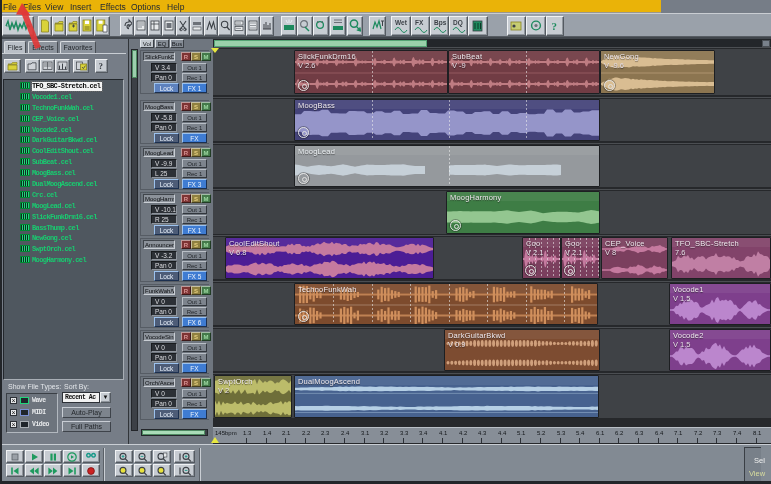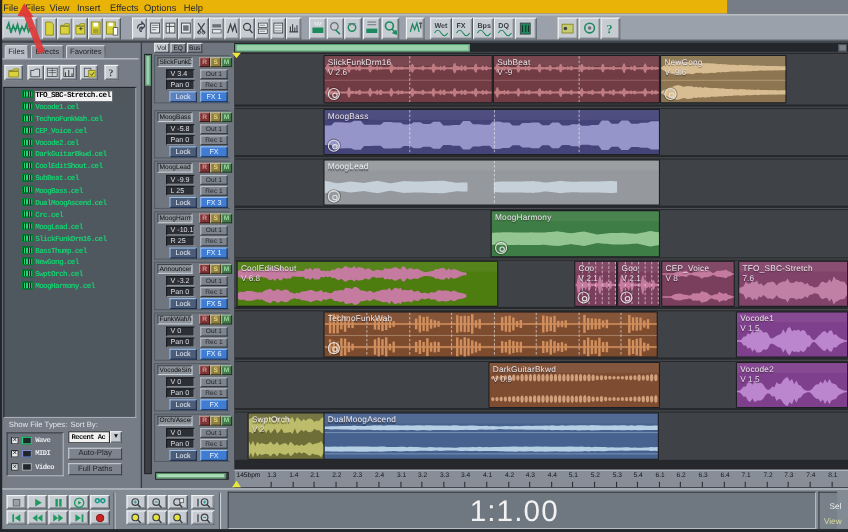--- a/index.html
+++ b/index.html
@@ -480,21 +480,21 @@
       <span class="clbl" style="color:#eef2f5">MoogLead</span>
       <span class="loopi" style="left:3px;bottom:2px"></span>
     </div>
     <div class="clip" style="left:233px;top:152px;width:154px;height:43px;background:#3e7d45;border-color:#1d1f22">
       <svg width="154" height="43" viewBox="0 0 154 43" style="position:absolute;left:0;top:0">
         <polygon points="0.0,19.6 2.0,19.5 4.0,19.4 6.0,19.3 8.0,19.3 10.0,19.2 12.0,19.1 14.0,19.1 16.0,19.2 18.0,19.2 20.0,19.3 22.0,19.3 24.0,19.4 26.0,19.3 28.0,19.3 30.0,19.3 32.0,19.3 34.0,19.3 36.0,19.2 38.0,19.3 40.0,19.3 42.0,19.3 44.0,19.3 46.0,19.4 48.0,19.4 50.0,19.2 52.0,19.0 54.0,18.9 56.0,18.7 58.0,18.5 60.0,18.3 62.0,18.6 64.0,18.9 66.0,19.2 68.0,19.5 70.0,19.8 72.0,20.1 74.0,19.8 76.0,19.5 78.0,19.2 80.0,19.0 82.0,18.7 84.0,18.4 86.0,18.9 88.0,19.3 90.0,19.8 92.0,20.2 94.0,20.7 96.0,21.2 98.0,20.9 100.0,20.7 102.0,20.5 104.0,20.3 106.0,20.1 108.0,19.9 110.0,19.8 112.0,19.8 114.0,19.8 116.0,19.8 118.0,19.7 120.0,19.7 122.0,19.9 124.0,20.0 126.0,20.2 128.0,20.3 130.0,20.4 132.0,20.6 134.0,20.1 136.0,19.7 138.0,19.3 140.0,18.8 142.0,18.4 144.0,17.9 146.0,18.2 148.0,18.6 150.0,18.9 152.0,19.2 154.0,19.5 154.0,30.5 152.0,30.8 150.0,31.1 148.0,31.4 146.0,31.8 144.0,32.1 142.0,31.6 140.0,31.2 138.0,30.7 136.0,30.3 134.0,29.9 132.0,29.4 130.0,29.6 128.0,29.7 126.0,29.8 124.0,30.0 122.0,30.1 120.0,30.3 118.0,30.3 116.0,30.2 114.0,30.2 112.0,30.2 110.0,30.2 108.0,30.1 106.0,29.9 104.0,29.7 102.0,29.5 100.0,29.3 98.0,29.1 96.0,28.8 94.0,29.3 92.0,29.8 90.0,30.2 88.0,30.7 86.0,31.1 84.0,31.6 82.0,31.3 80.0,31.0 78.0,30.8 76.0,30.5 74.0,30.2 72.0,29.9 70.0,30.2 68.0,30.5 66.0,30.8 64.0,31.1 62.0,31.4 60.0,31.7 58.0,31.5 56.0,31.3 54.0,31.1 52.0,31.0 50.0,30.8 48.0,30.6 46.0,30.6 44.0,30.7 42.0,30.7 40.0,30.7 38.0,30.7 36.0,30.8 34.0,30.7 32.0,30.7 30.0,30.7 28.0,30.7 26.0,30.7 24.0,30.6 22.0,30.7 20.0,30.7 18.0,30.8 16.0,30.8 14.0,30.9 12.0,30.9 10.0,30.8 8.0,30.7 6.0,30.7 4.0,30.6 2.0,30.5 0.0,30.4" fill="#93c690"></polygon>
       </svg>
       <span class="clbl">MoogHarmony</span>
       <span class="loopi" style="left:3px;bottom:2px"></span>
     </div>
-    <div class="clip" style="left:2px;top:198px;width:238px;height:42px;background:#4d7c0f;border-color:#1d1f22">
+    <div class="clip" style="left:12px;top:198px;width:209px;height:42px;background:#4c1d95;border-color:#1d1f22">
       <svg width="209" height="42" viewBox="0 0 209 42" style="position:absolute;left:0;top:0">
         <polygon points="0.0,8.5 2.0,7.5 4.0,6.7 6.0,7.7 8.0,6.5 10.0,6.5 12.0,6.6 14.0,8.0 16.0,8.4 18.0,8.0 20.0,7.9 22.0,8.3 24.0,7.4 26.0,7.4 28.0,5.8 30.0,5.2 32.0,6.4 34.0,4.6 36.0,7.3 38.0,5.2 40.0,5.2 42.0,7.4 44.0,6.3 46.0,7.0 48.0,6.7 50.0,8.6 52.0,8.6 54.0,8.4 56.0,8.2 58.0,8.3 60.0,8.4 62.0,6.2 64.0,7.0 66.0,5.5 68.0,7.6 70.0,5.9 72.0,6.0 74.0,5.9 76.0,8.3 78.0,7.8 80.0,8.7 82.0,8.0 84.0,8.7 86.0,7.0 88.0,7.5 90.0,6.1 92.0,5.3 94.0,6.6 96.0,5.3 98.0,3.7 100.0,4.9 102.0,5.4 104.0,5.6 106.0,3.8 108.0,6.0 110.0,4.7 112.0,5.2 114.0,5.5 116.0,7.1 118.0,6.1 120.0,6.0 122.0,7.9 124.0,8.4 126.0,7.2 128.0,7.4 130.0,7.6 132.0,8.0 134.0,5.7 136.0,6.5 138.0,6.0 140.0,6.4 142.0,5.1 144.0,4.7 146.0,6.0 148.0,6.8 150.0,4.0 152.0,4.4 154.0,7.3 156.0,5.9 158.0,5.8 160.0,6.9 162.0,6.5 164.0,6.4 166.0,7.7 168.0,8.5 170.0,9.2 172.0,9.2 174.0,8.9 176.0,8.6 178.0,8.1 180.0,6.5 182.0,6.9 184.0,6.1 186.0,5.7 188.0,5.9 190.0,7.8 192.0,5.8 194.0,7.9 196.0,6.6 198.0,6.9 200.0,7.6 202.0,8.5 204.0,9.3 206.0,9.7 208.0,9.8 208.0,12.2 206.0,12.3 204.0,12.7 202.0,13.5 200.0,14.4 198.0,15.1 196.0,15.4 194.0,14.1 192.0,16.2 190.0,14.2 188.0,16.1 186.0,16.3 184.0,15.9 182.0,15.1 180.0,15.5 178.0,13.9 176.0,13.4 174.0,13.1 172.0,12.8 170.0,12.8 168.0,13.5 166.0,14.3 164.0,15.6 162.0,15.5 160.0,15.1 158.0,16.2 156.0,16.1 154.0,14.7 152.0,17.6 150.0,18.0 148.0,15.2 146.0,16.0 144.0,17.3 142.0,16.9 140.0,15.6 138.0,16.0 136.0,15.5 134.0,16.3 132.0,14.0 130.0,14.4 128.0,14.6 126.0,14.8 124.0,13.6 122.0,14.1 120.0,16.0 118.0,15.9 116.0,14.9 114.0,16.5 112.0,16.8 110.0,17.3 108.0,16.0 106.0,18.2 104.0,16.4 102.0,16.6 100.0,17.1 98.0,18.3 96.0,16.7 94.0,15.4 92.0,16.7 90.0,15.9 88.0,14.5 86.0,15.0 84.0,13.3 82.0,14.0 80.0,13.3 78.0,14.2 76.0,13.7 74.0,16.1 72.0,16.0 70.0,16.1 68.0,14.4 66.0,16.5 64.0,15.0 62.0,15.8 60.0,13.6 58.0,13.7 56.0,13.8 54.0,13.6 52.0,13.4 50.0,13.4 48.0,15.3 46.0,15.0 44.0,15.7 42.0,14.6 40.0,16.8 38.0,16.8 36.0,14.7 34.0,17.4 32.0,15.6 30.0,16.8 28.0,16.2 26.0,14.6 24.0,14.6 22.0,13.7 20.0,14.1 18.0,14.0 16.0,13.6 14.0,14.0 12.0,15.4 10.0,15.5 8.0,15.5 6.0,14.3 4.0,15.3 2.0,14.5 0.0,13.5" fill="#c57a9f"></polygon>
         <polygon points="0.0,28.7 2.0,27.3 4.0,27.5 6.0,27.5 8.0,26.6 10.0,26.5 12.0,26.6 14.0,26.8 16.0,27.5 18.0,27.9 20.0,27.6 22.0,27.8 24.0,26.5 26.0,25.7 28.0,25.0 30.0,24.4 32.0,26.4 34.0,26.3 36.0,24.7 38.0,25.3 40.0,26.6 42.0,25.4 44.0,25.2 46.0,25.8 48.0,27.8 50.0,28.1 52.0,29.1 54.0,28.0 56.0,28.5 58.0,27.1 60.0,27.0 62.0,26.5 64.0,26.4 66.0,25.3 68.0,25.8 70.0,26.7 72.0,27.3 74.0,26.5 76.0,25.7 78.0,27.9 80.0,27.2 82.0,27.9 84.0,28.7 86.0,28.1 88.0,26.4 90.0,26.4 92.0,26.0 94.0,25.3 96.0,26.2 98.0,23.7 100.0,23.9 102.0,24.0 104.0,24.7 106.0,22.8 108.0,22.9 110.0,24.2 112.0,26.2 114.0,26.2 116.0,26.6 118.0,27.2 120.0,26.1 122.0,27.0 124.0,28.3 126.0,26.8 128.0,26.8 130.0,25.9 132.0,25.3 134.0,25.3 136.0,25.4 138.0,23.6 140.0,26.3 142.0,24.2 144.0,23.4 146.0,24.8 148.0,23.6 150.0,26.0 152.0,25.3 154.0,25.9 156.0,25.8 158.0,25.1 160.0,27.1 162.0,26.9 164.0,26.1 166.0,27.8 168.0,28.6 170.0,27.8 172.0,28.5 174.0,28.9 176.0,27.4 178.0,27.9 180.0,27.6 182.0,25.9 184.0,25.9 186.0,26.4 188.0,26.1 190.0,26.0 192.0,26.4 194.0,27.5 196.0,26.1 198.0,26.5 200.0,27.7 202.0,28.2 204.0,28.4 206.0,29.1 208.0,29.8 208.0,32.2 206.0,32.9 204.0,33.6 202.0,33.8 200.0,34.3 198.0,35.5 196.0,35.9 194.0,34.5 192.0,35.6 190.0,36.0 188.0,35.9 186.0,35.6 184.0,36.1 182.0,36.1 180.0,34.4 178.0,34.1 176.0,34.6 174.0,33.1 172.0,33.5 170.0,34.2 168.0,33.4 166.0,34.2 164.0,35.9 162.0,35.1 160.0,34.9 158.0,36.9 156.0,36.2 154.0,36.1 152.0,36.7 150.0,36.0 148.0,38.4 146.0,37.2 144.0,38.6 142.0,37.8 140.0,35.7 138.0,38.4 136.0,36.6 134.0,36.7 132.0,36.7 130.0,36.1 128.0,35.2 126.0,35.2 124.0,33.7 122.0,35.0 120.0,35.9 118.0,34.8 116.0,35.4 114.0,35.8 112.0,35.8 110.0,37.8 108.0,39.1 106.0,39.2 104.0,37.3 102.0,38.0 100.0,38.1 98.0,38.3 96.0,35.8 94.0,36.7 92.0,36.0 90.0,35.6 88.0,35.6 86.0,33.9 84.0,33.3 82.0,34.1 80.0,34.8 78.0,34.1 76.0,36.3 74.0,35.5 72.0,34.7 70.0,35.3 68.0,36.2 66.0,36.7 64.0,35.6 62.0,35.5 60.0,35.0 58.0,34.9 56.0,33.5 54.0,34.0 52.0,32.9 50.0,33.9 48.0,34.2 46.0,36.2 44.0,36.8 42.0,36.6 40.0,35.4 38.0,36.7 36.0,37.3 34.0,35.7 32.0,35.6 30.0,37.6 28.0,37.0 26.0,36.3 24.0,35.5 22.0,34.2 20.0,34.4 18.0,34.1 16.0,34.5 14.0,35.2 12.0,35.4 10.0,35.5 8.0,35.4 6.0,34.5 4.0,34.5 2.0,34.7 0.0,33.3" fill="#c57a9f"></polygon>
       </svg>
       <span class="clbl">CoolEditShout</span>
       <span class="clbl2">V 6.8</span>
     </div>
     <div class="clip" style="left:309px;top:198px;width:39px;height:42px;background:#7b3f5e;border-color:#1d1f22">
       <svg width="39" height="42" viewBox="0 0 39 42" style="position:absolute;left:0;top:0">
         <polygon points="0.0,20.1 1.2,20.1 2.4,12.8 3.6,11.6 4.8,17.7 6.0,17.7 7.2,18.2 8.4,18.5 9.6,16.0 10.8,19.7 12.0,17.0 13.2,16.4 14.4,19.8 15.6,19.7 16.8,19.9 18.0,19.4 19.2,17.8 20.4,20.1 21.6,13.5 22.8,12.4 24.0,18.7 25.2,18.9 26.4,19.3 27.6,19.1 28.8,17.2 30.0,20.0 31.2,17.7 32.4,17.2 33.6,20.0 34.8,20.0 36.0,20.1 37.2,20.1 38.4,19.3 38.4,22.7 37.2,21.9 36.0,21.9 34.8,22.0 33.6,22.0 32.4,24.8 31.2,24.3 30.0,22.0 28.8,24.8 27.6,22.9 26.4,22.7 25.2,23.1 24.0,23.3 22.8,29.6 21.6,28.5 20.4,21.9 19.2,24.2 18.0,22.6 16.8,22.1 15.6,22.3 14.4,22.2 13.2,25.6 12.0,25.0 10.8,22.3 9.6,26.0 8.4,23.5 7.2,23.8 6.0,24.3 4.8,24.3 3.6,30.4 2.4,29.2 1.2,21.9 0.0,21.9" fill="#c57a9f"></polygon>
@@ -753,21 +753,21 @@
       <span class="clbl">DarkGuitarBkwd</span>
       <span class="clbl2">V 0.9</span>
     </div>
     <div class="clip" style="left:456px;top:290px;width:102px;height:42px;background:#7e3f8c;border-color:#1d1f22">
       <svg width="102" height="42" viewBox="0 0 102 42" style="position:absolute;left:0;top:0">
         <polygon points="0.0,25.3 2.0,25.3 4.0,23.8 6.0,21.4 8.0,21.6 10.0,17.6 12.0,16.6 14.0,19.7 16.0,16.4 18.0,17.7 20.0,17.9 22.0,18.0 24.0,19.7 26.0,23.0 28.0,24.5 30.0,23.8 32.0,21.3 34.0,22.1 36.0,17.5 38.0,19.2 40.0,18.9 42.0,15.6 44.0,13.7 46.0,12.8 48.0,16.5 50.0,14.3 52.0,19.4 54.0,15.9 56.0,20.1 58.0,20.7 60.0,23.3 62.0,24.7 64.0,25.3 66.0,25.3 68.0,23.8 70.0,21.4 72.0,19.4 74.0,19.5 76.0,16.5 78.0,18.8 80.0,14.8 82.0,18.1 84.0,14.6 86.0,18.1 88.0,18.8 90.0,19.6 92.0,22.4 94.0,23.6 96.0,24.5 98.0,25.3 100.0,25.3 102.0,25.3 102.0,26.7 100.0,26.7 98.0,26.7 96.0,27.5 94.0,28.4 92.0,29.6 90.0,32.4 88.0,33.2 86.0,33.9 84.0,37.4 82.0,33.9 80.0,37.2 78.0,33.2 76.0,35.5 74.0,32.5 72.0,32.6 70.0,30.6 68.0,28.2 66.0,26.7 64.0,26.7 62.0,27.3 60.0,28.7 58.0,31.3 56.0,31.9 54.0,36.1 52.0,32.6 50.0,37.7 48.0,35.5 46.0,39.2 44.0,38.3 42.0,36.4 40.0,33.1 38.0,32.8 36.0,34.5 34.0,29.9 32.0,30.7 30.0,28.2 28.0,27.5 26.0,29.0 24.0,32.3 22.0,34.0 20.0,34.1 18.0,34.3 16.0,35.6 14.0,32.3 12.0,35.4 10.0,34.4 8.0,30.4 6.0,30.6 4.0,28.2 2.0,26.7 0.0,26.7" fill="#bb86cd"></polygon>
       </svg>
       <span class="clbl">Vocode2</span>
       <span class="clbl2">V 1.5</span>
     </div>
-    <div class="clip" style="left:12px;top:336px;width:78px;height:43px;background:#6e6e39;border-color:#1d1f22">
+    <div class="clip" style="left:1px;top:336px;width:78px;height:43px;background:#6e6e39;border-color:#1d1f22">
       <svg width="78" height="43" viewBox="0 0 78 43" style="position:absolute;left:0;top:0">
         <polygon points="0.0,4.8 2.0,4.5 4.0,3.1 6.0,7.2 8.0,7.9 10.0,3.9 12.0,6.5 14.0,6.3 16.0,3.9 18.0,7.3 20.0,3.4 22.0,5.6 24.0,7.9 26.0,3.4 28.0,5.2 30.0,7.9 32.0,3.8 34.0,4.1 36.0,4.3 38.0,4.7 40.0,3.0 42.0,8.2 44.0,3.0 46.0,4.8 48.0,6.9 50.0,5.0 52.0,6.5 54.0,4.8 56.0,4.5 58.0,5.5 60.0,7.7 62.0,6.2 64.0,6.7 66.0,4.3 68.0,3.3 70.0,4.1 72.0,5.4 74.0,7.4 76.0,4.5 78.0,6.9 78.0,14.6 76.0,17.0 74.0,14.1 72.0,16.1 70.0,17.4 68.0,18.2 66.0,17.2 64.0,14.8 62.0,15.3 60.0,13.8 58.0,16.0 56.0,17.0 54.0,16.7 52.0,15.0 50.0,16.5 48.0,14.6 46.0,16.7 44.0,18.5 42.0,13.3 40.0,18.5 38.0,16.8 36.0,17.2 34.0,17.4 32.0,17.7 30.0,13.6 28.0,16.3 26.0,18.1 24.0,13.6 22.0,15.9 20.0,18.1 18.0,14.2 16.0,17.6 14.0,15.2 12.0,15.0 10.0,17.6 8.0,13.6 6.0,14.3 4.0,18.4 2.0,17.0 0.0,16.7" fill="#bcbc6a"></polygon>
         <polygon points="0.0,24.4 2.0,28.8 4.0,24.6 6.0,29.7 8.0,25.6 10.0,27.9 12.0,26.7 14.0,27.5 16.0,28.1 18.0,27.4 20.0,25.4 22.0,27.9 24.0,27.8 26.0,25.6 28.0,28.8 30.0,27.9 32.0,27.0 34.0,27.0 36.0,28.9 38.0,25.7 40.0,27.2 42.0,29.3 44.0,28.0 46.0,29.5 48.0,27.9 50.0,29.2 52.0,28.4 54.0,26.8 56.0,26.1 58.0,28.2 60.0,27.3 62.0,27.0 64.0,26.6 66.0,24.9 68.0,28.6 70.0,25.6 72.0,26.8 74.0,25.0 76.0,26.1 78.0,29.8 78.0,34.7 76.0,38.4 74.0,39.5 72.0,37.7 70.0,38.9 68.0,35.9 66.0,39.6 64.0,37.9 62.0,37.5 60.0,37.2 58.0,36.3 56.0,38.4 54.0,37.7 52.0,36.1 50.0,35.3 48.0,36.6 46.0,35.0 44.0,36.5 42.0,35.2 40.0,37.3 38.0,38.8 36.0,35.6 34.0,37.5 32.0,37.5 30.0,36.6 28.0,35.7 26.0,38.9 24.0,36.7 22.0,36.6 20.0,39.1 18.0,37.1 16.0,36.4 14.0,37.0 12.0,37.8 10.0,36.6 8.0,38.9 6.0,34.8 4.0,39.9 2.0,35.7 0.0,40.1" fill="#bcbc6a"></polygon>
       </svg>
       <span class="clbl">SwptOrch</span>
       <span class="clbl2">V 2</span>
     </div>
     <div class="clip" style="left:81px;top:336px;width:305px;height:43px;background:#47628f;border-color:#1d1f22">
       <svg width="305" height="43" viewBox="0 0 305 43" style="position:absolute;left:0;top:0">
         <polygon points="0.0,11.7 3.0,11.7 6.0,11.4 9.0,11.6 12.0,11.5 15.0,11.3 18.0,11.3 21.0,11.3 24.0,11.2 27.0,10.9 30.0,11.3 33.0,11.2 36.0,11.2 39.0,11.1 42.0,11.1 45.0,10.6 48.0,10.9 51.0,10.6 54.0,11.0 57.0,10.6 60.0,10.7 63.0,10.6 66.0,10.6 69.0,10.8 72.0,10.8 75.0,10.6 78.0,10.8 81.0,10.9 84.0,10.5 87.0,10.6 90.0,10.8 93.0,10.7 96.0,10.5 99.0,10.8 102.0,10.9 105.0,10.8 108.0,10.9 111.0,10.8 114.0,11.0 117.0,10.7 120.0,10.7 123.0,11.0 126.0,11.0 129.0,11.1 132.0,10.8 135.0,10.9 138.0,11.0 141.0,11.3 144.0,11.3 147.0,11.1 150.0,11.4 153.0,11.2 156.0,11.4 159.0,11.7 162.0,11.6 165.0,11.3 168.0,11.6 171.0,11.4 174.0,11.3 177.0,11.4 180.0,11.3 183.0,11.1 186.0,11.1 189.0,11.2 192.0,11.1 195.0,11.1 198.0,11.1 201.0,10.9 204.0,11.1 207.0,10.7 210.0,11.0 213.0,11.0 216.0,10.6 219.0,11.0 222.0,10.8 225.0,10.7 228.0,10.8 231.0,10.5 234.0,10.6 237.0,10.7 240.0,10.9 243.0,10.4 246.0,10.7 249.0,10.7 252.0,10.8 255.0,10.8 258.0,10.9 261.0,10.9 264.0,10.6 267.0,10.8 270.0,10.7 273.0,10.7 276.0,11.0 279.0,10.7 282.0,11.0 285.0,10.7 288.0,10.7 291.0,10.9 294.0,11.0 297.0,11.0 300.0,10.8 303.0,10.8 303.0,15.0 300.0,15.0 297.0,14.8 294.0,14.8 291.0,14.9 288.0,15.1 285.0,15.1 282.0,14.8 279.0,15.1 276.0,14.8 273.0,15.1 270.0,15.1 267.0,15.0 264.0,15.2 261.0,14.9 258.0,14.9 255.0,15.0 252.0,15.0 249.0,15.1 246.0,15.1 243.0,15.4 240.0,14.9 237.0,15.1 234.0,15.2 231.0,15.3 228.0,15.0 225.0,15.1 222.0,15.0 219.0,14.8 216.0,15.2 213.0,14.8 210.0,14.8 207.0,15.1 204.0,14.7 201.0,14.9 198.0,14.7 195.0,14.7 192.0,14.7 189.0,14.6 186.0,14.7 183.0,14.7 180.0,14.5 177.0,14.4 174.0,14.5 171.0,14.4 168.0,14.2 165.0,14.5 162.0,14.2 159.0,14.1 156.0,14.4 153.0,14.6 150.0,14.4 147.0,14.7 144.0,14.5 141.0,14.5 138.0,14.8 135.0,14.9 132.0,15.0 129.0,14.7 126.0,14.8 123.0,14.8 120.0,15.1 117.0,15.1 114.0,14.8 111.0,15.0 108.0,14.9 105.0,15.0 102.0,14.9 99.0,15.0 96.0,15.3 93.0,15.1 90.0,15.0 87.0,15.2 84.0,15.3 81.0,14.9 78.0,15.0 75.0,15.2 72.0,15.0 69.0,15.0 66.0,15.2 63.0,15.2 60.0,15.1 57.0,15.2 54.0,14.8 51.0,15.2 48.0,14.9 45.0,15.2 42.0,14.7 39.0,14.7 36.0,14.6 33.0,14.6 30.0,14.5 27.0,14.9 24.0,14.6 21.0,14.5 18.0,14.5 15.0,14.5 12.0,14.3 9.0,14.2 6.0,14.4 3.0,14.1 0.0,14.1" fill="#b5cfe5"></polygon>
@@ -943,23 +943,20 @@
     <div class="btn" style="left:174px;top:19px;width:21px;height:13px">
       <svg width="14" height="10" viewBox="0 0 14 10" style="display:block;margin:1px auto">
         <path d="M2 1.5 v7" stroke="#3c4147" stroke-width="1.2"></path>
         <circle cx="8" cy="4.4" r="3" fill="none" stroke="#3c4147" stroke-width="1.1"></circle>
         <path d="M10.2 6.6 l2.6 2.8" stroke="#3c4147" stroke-width="1.3"></path>
         <path d="M6.8 4.4 h2.6" stroke="#1a9a8a" stroke-width=".9"></path>
       </svg>
     </div>
     <div class="abs" style="left:103px;top:3px;width:2px;height:33px;border-left:1px solid #5a6067;border-right:1px solid #c9ced4"></div>
     <div class="abs" style="left:199px;top:3px;width:2px;height:33px;border-left:1px solid #5a6067;border-right:1px solid #c9ced4"></div>
-    <div class="abs" style="left:207px;top:2px;width:535px;height:34px;background:#6f7781;border-top:1px solid #3a3f45;border-left:1px solid #3a3f45;border-right:1px solid #b9bfc6;border-bottom:1px solid #b9bfc6">
-      <div style="width:100%;text-align:center;font-size:27px;color:#f2f2f2;margin-top:2px;letter-spacing:1px;padding-right:14px">1:1.00</div>
-    </div>
     <div class="abs" style="left:744px;top:2px;width:17px;height:34px;background:#788089;border-top:1px solid #3a3f45;border-left:1px solid #3a3f45">
       <div class="abs" style="left:9px;top:8px;font-size:7.5px;color:#f0f0f0">Sel</div>
       <div class="abs" style="left:4px;top:21px;font-size:7.5px;color:#d9dd9e">View</div>
     </div>
   </div>
 <div class="abs" style="left:0;top:0;width:2px;height:484px;background:#23262a"></div>
 <div class="abs" style="left:0;top:481px;width:771px;height:3px;background:#23262a"></div>
 <svg class="abs" style="left:0;top:0;z-index:50" width="80" height="70" viewBox="0 0 80 70">
     <path d="M38 48 L24 12" stroke="#e03838" stroke-width="6" stroke-opacity="0.92"></path>
     <path d="M22 3 L30.5 15.5 L16 14.5 Z" fill="#e03838" fill-opacity="0.95"></path>

